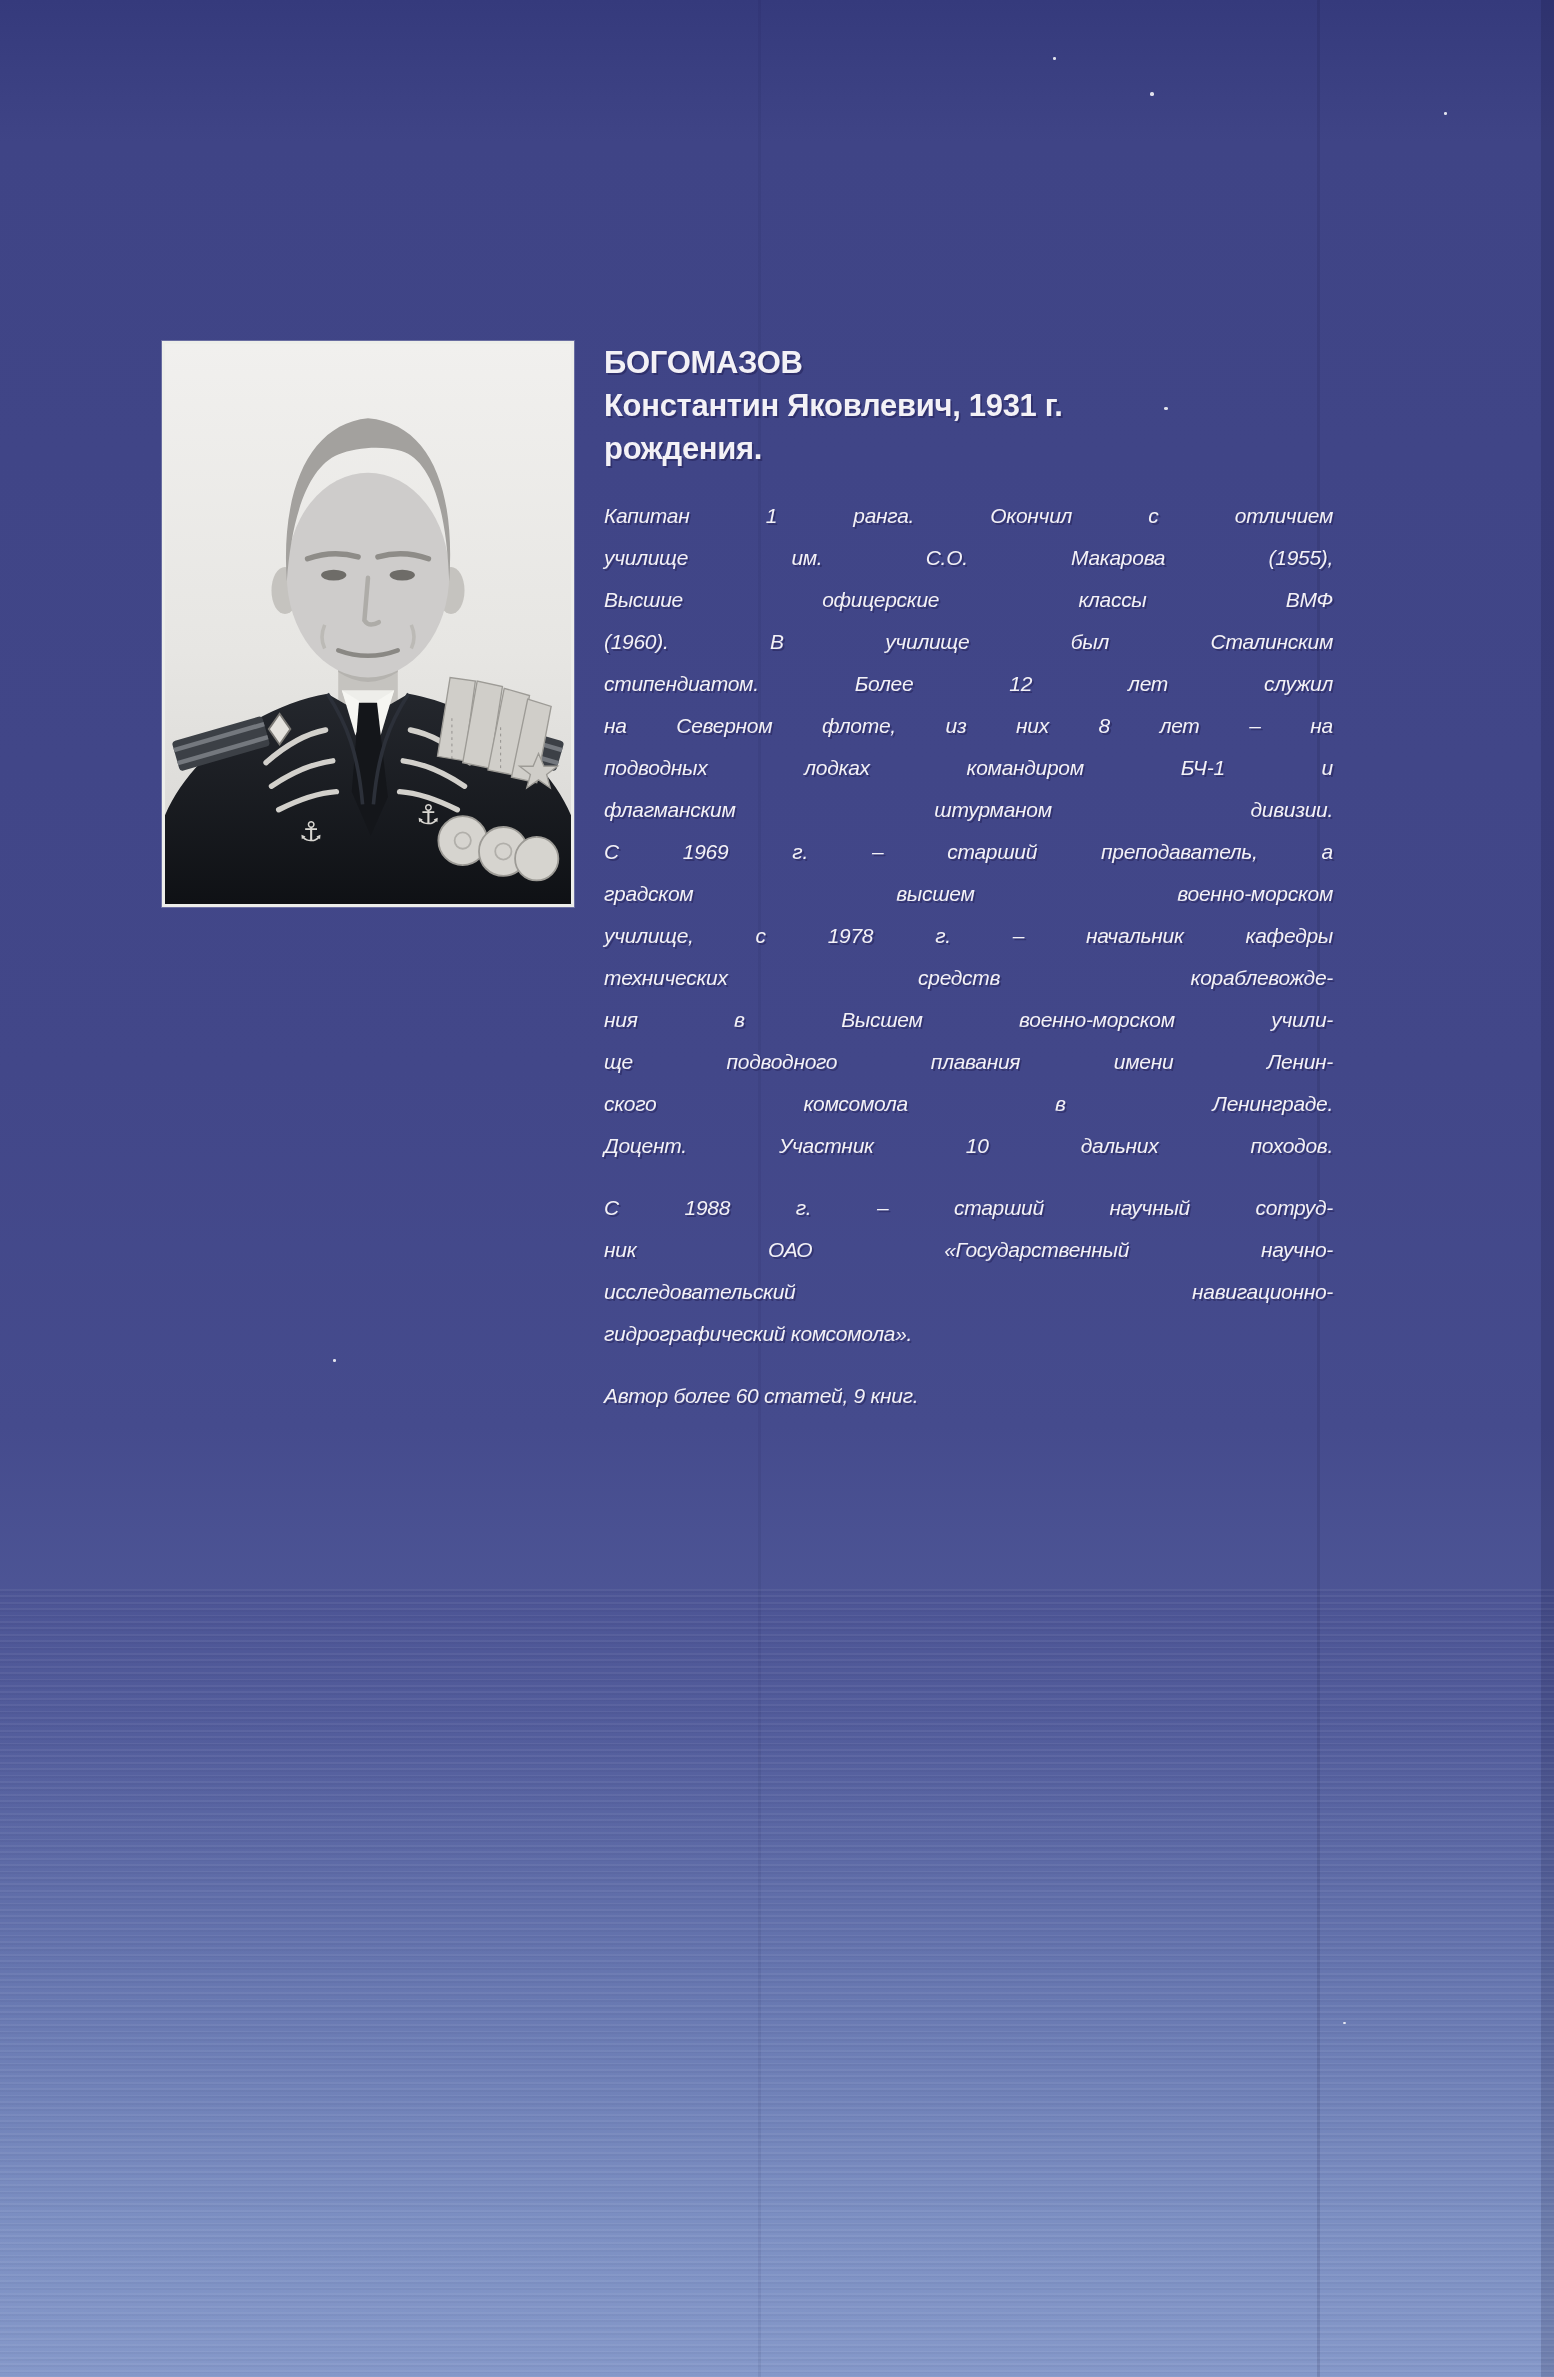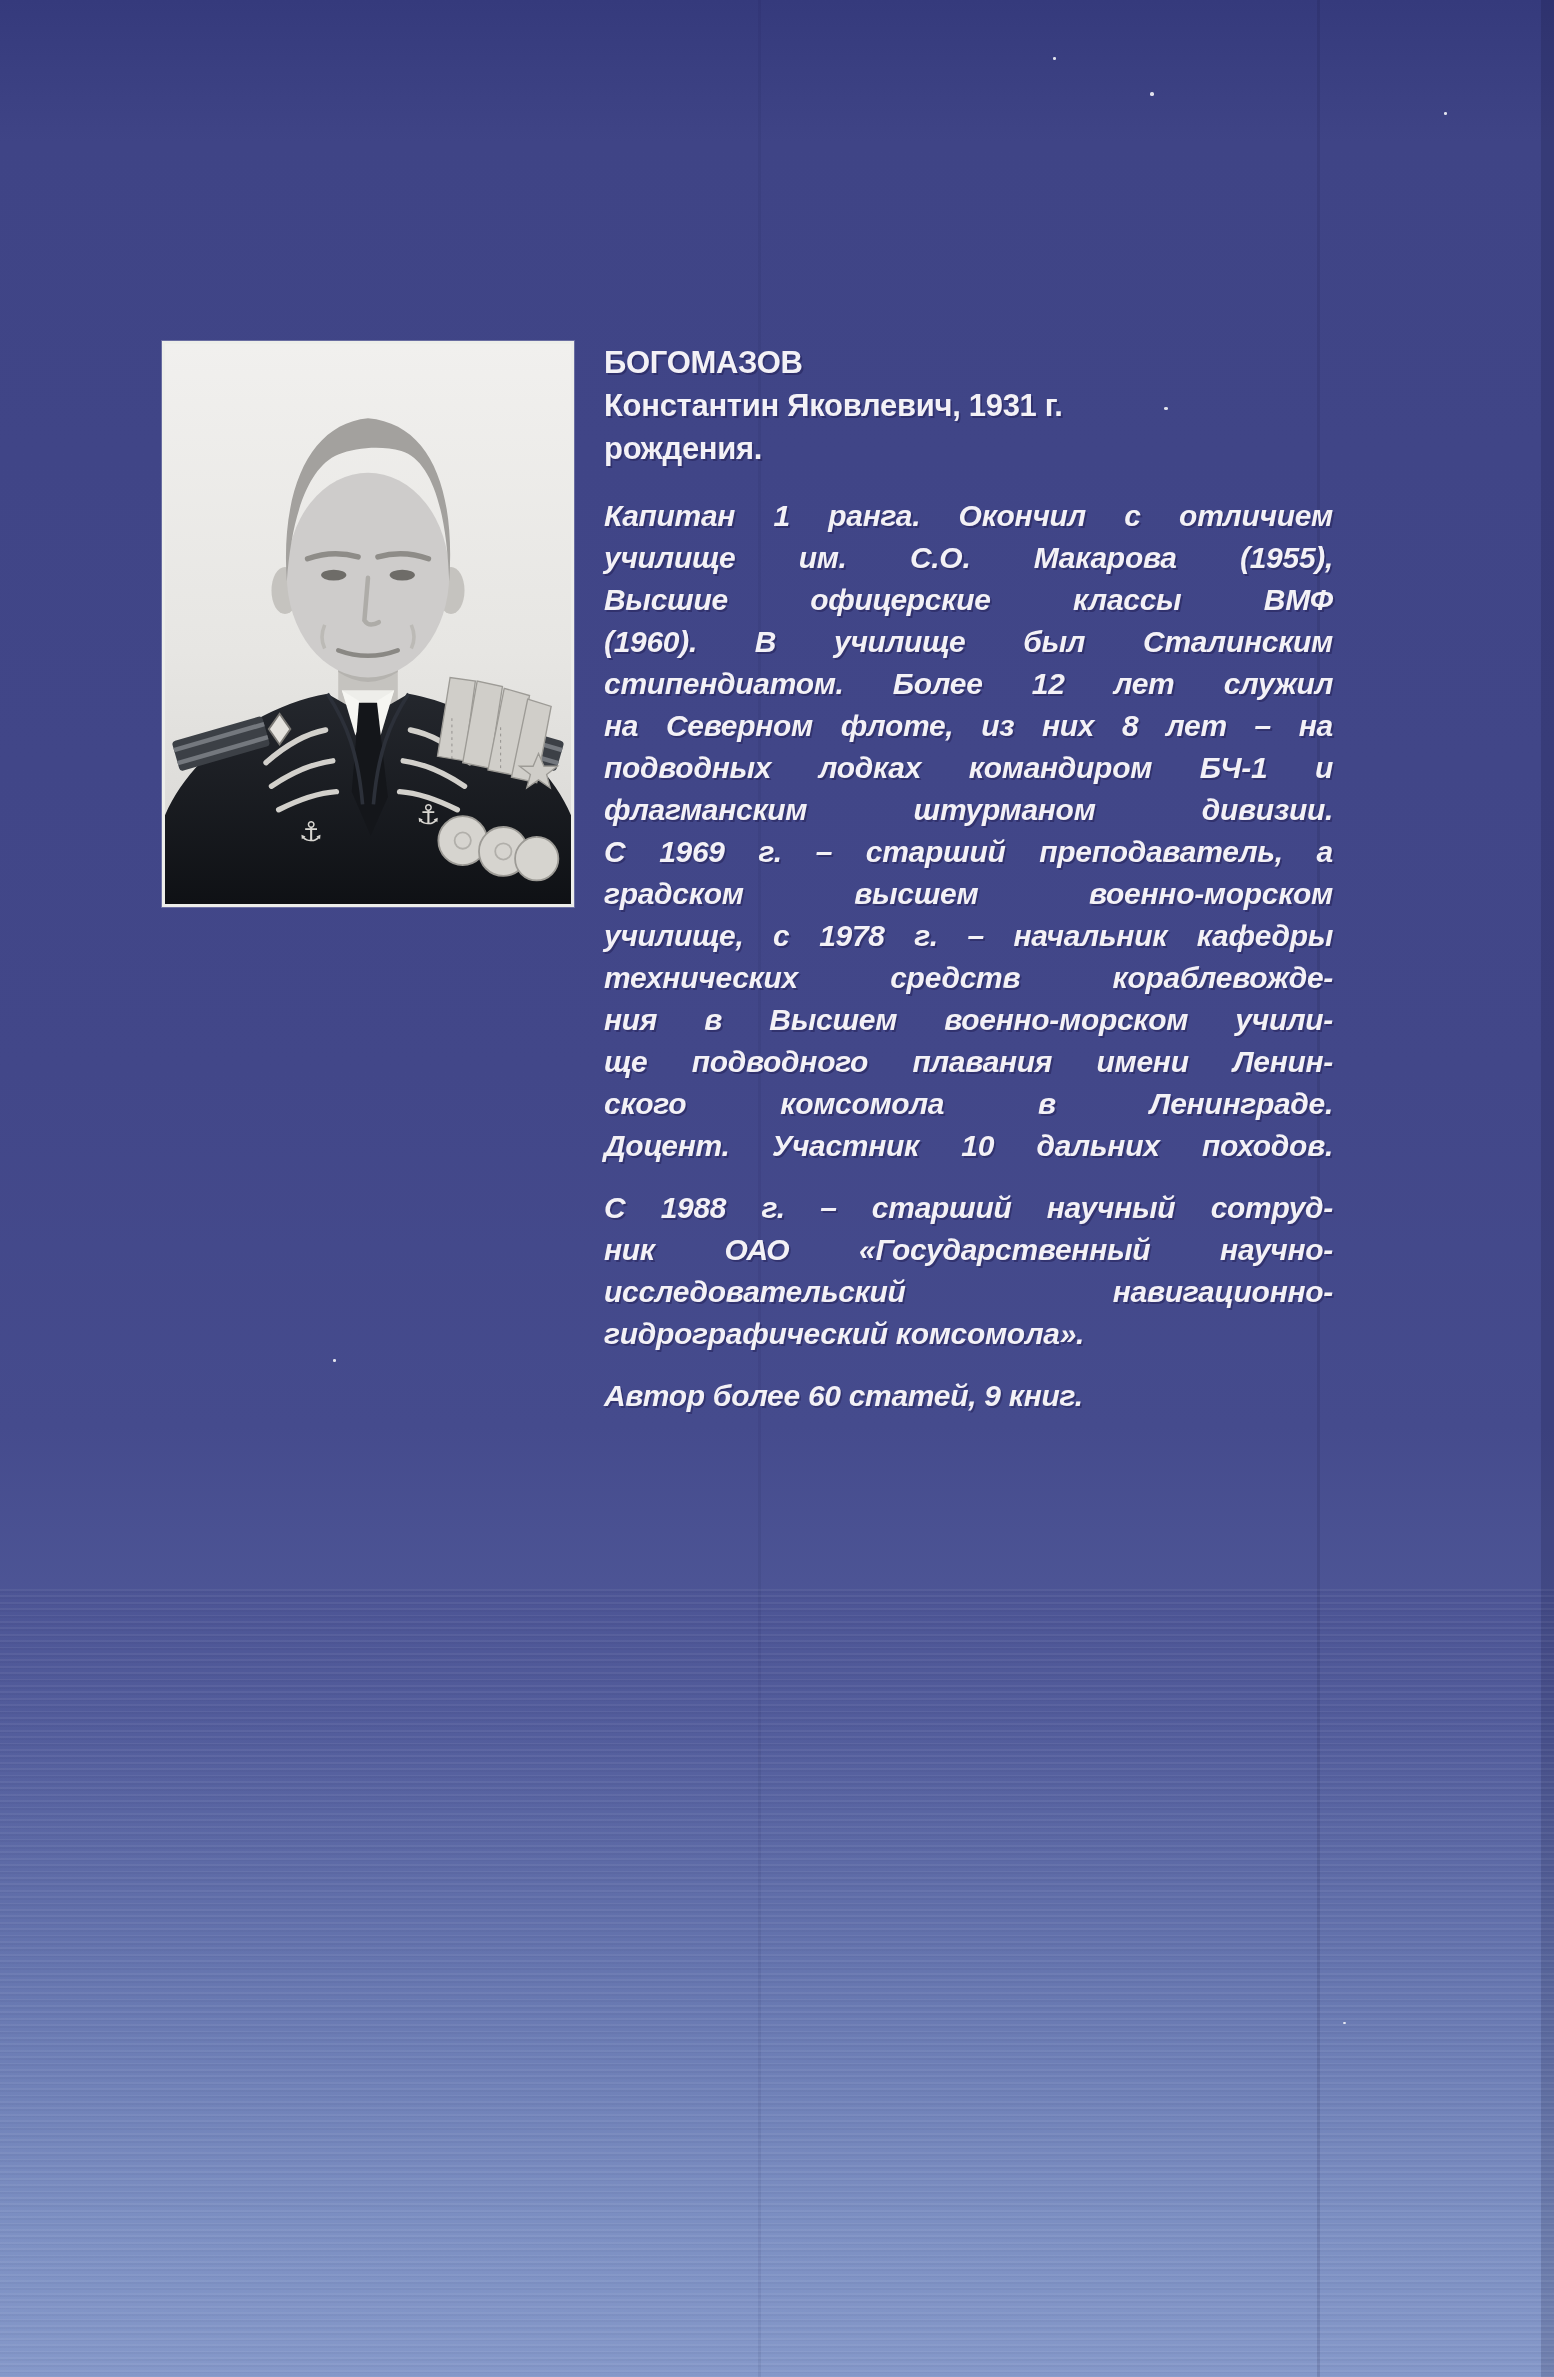--- a/index.html
+++ b/index.html
@@ -36,21 +36,21 @@
   .photo svg{display:block;width:100%;height:100%;}
 
   .text-col{position:absolute;left:604px;top:341px;width:729px;}
   .hline{
     font-weight:bold;font-size:31px;line-height:43px;color:#f3f1f6;
     letter-spacing:-0.3px;text-shadow:1.8px 1.8px 0 rgba(25,20,70,.40);
     white-space:nowrap;
   }
   .body{margin-top:25px;}
   .line{
-    font-weight:bold;font-style:italic;font-size:30px;line-height:42px;
+    font-weight:normal;font-style:italic;font-size:21px;line-height:42px;
     color:#f3f1f6;letter-spacing:-0.3px;
     text-align:justify;text-align-last:justify;
     text-shadow:1.8px 1.8px 0 rgba(25,20,70,.40);
   }
   .line.end{text-align-last:left;}
   .line.gap{margin-top:20px;}
 </style>
 </head>
 <body>
 

